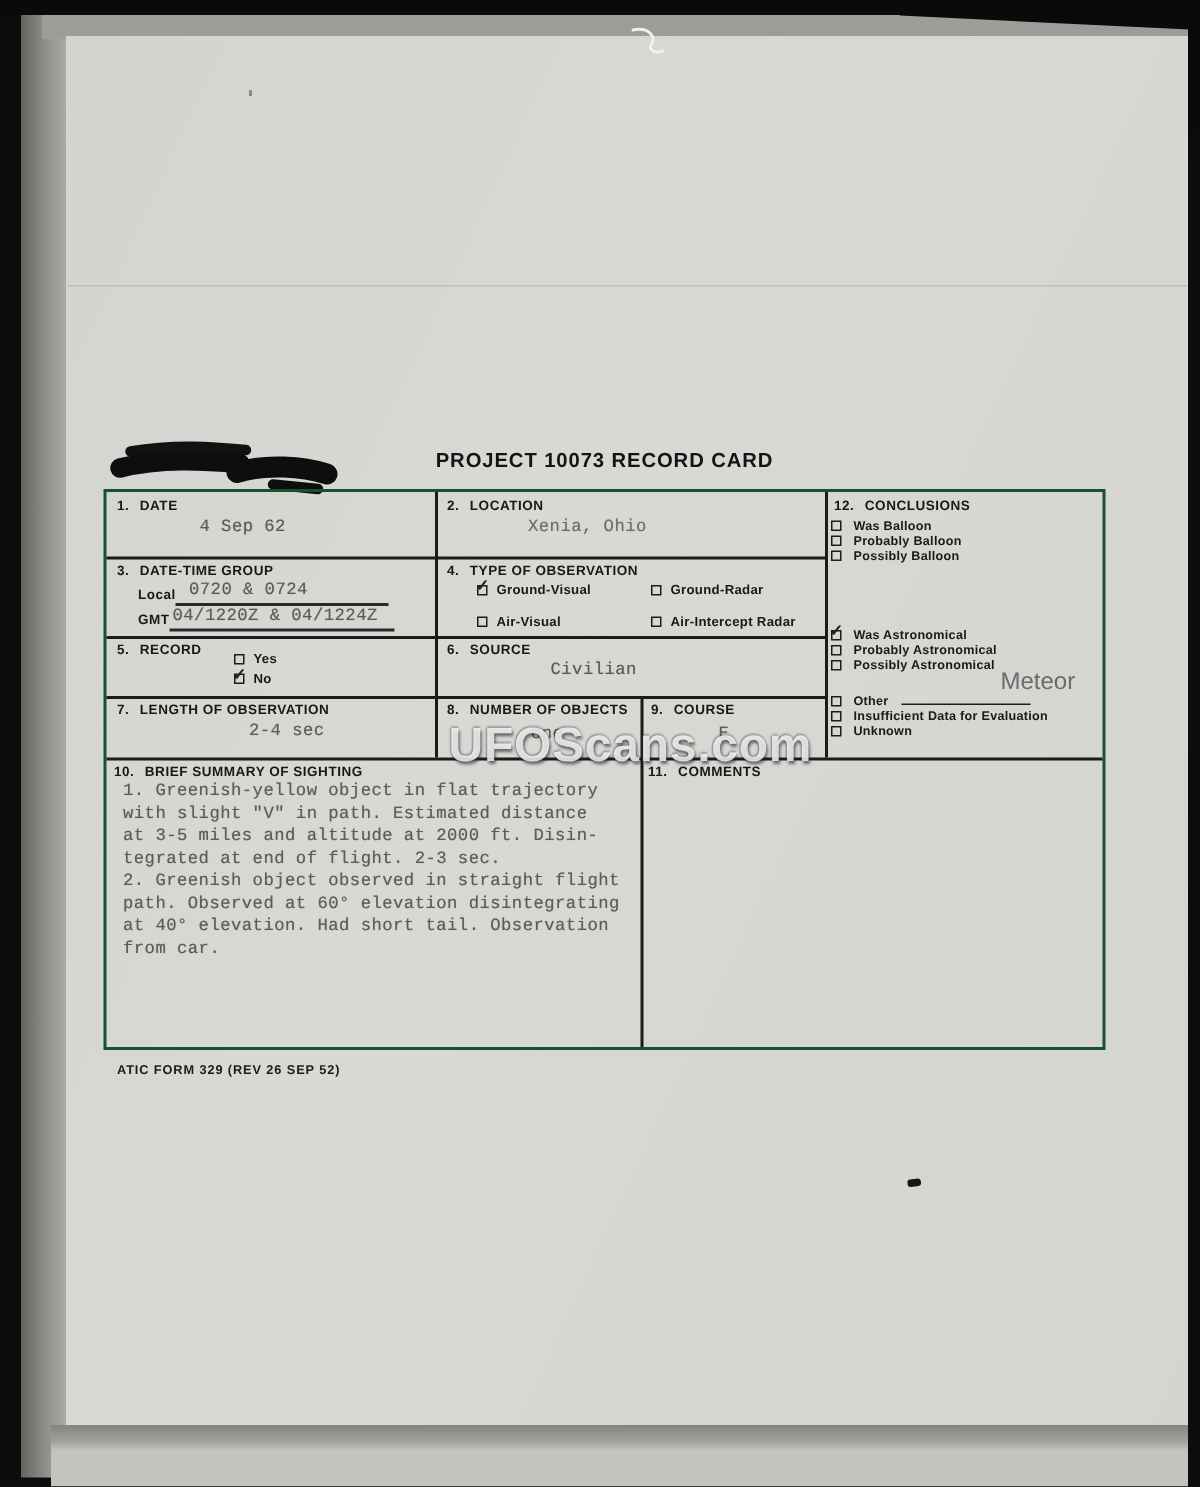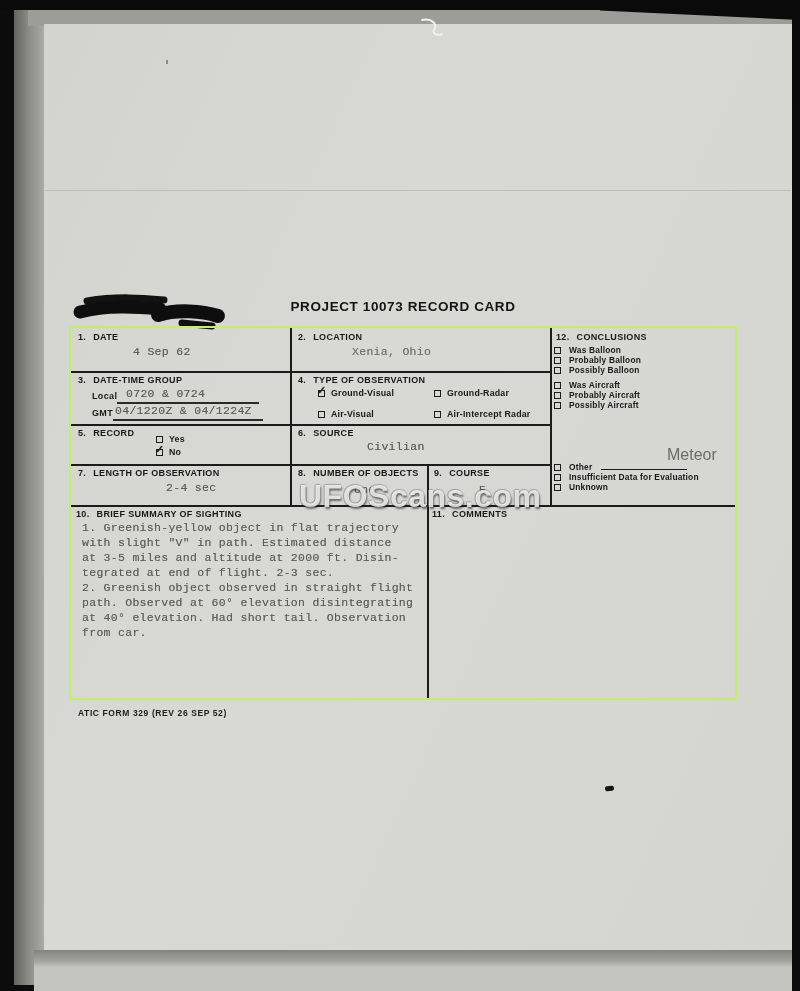--- a/index.html
+++ b/index.html
@@ -31,21 +31,21 @@
   .card-title { position:absolute; left:69px; top:299px; width:668px; text-align:center;
     font-weight:700; font-size:13.5px; letter-spacing:.6px; color:#141414; }
   .form-footer { position:absolute; left:78px; top:708px; font-weight:700; font-size:8.5px;
     letter-spacing:.6px; color:#1c1c1c; }
 
   
   .redaction { position:absolute; left:62px; top:292px; }
 
   
   .card-table { position:absolute; left:69px; top:326px; width:668px; height:374px;
-    border:2px solid #bef264; }
+    border:2px solid #14532d; }
   .vline,.hline { position:absolute; background:#1b1b1b; }
   .v1 { left:219px; top:0; width:2px; height:177px; }
   .v2 { left:479px; top:0; width:2px; height:177px; }
   .v3 { left:356px; top:136px; width:2px; height:234px; }
   .h1 { left:0; top:43px; width:481px; height:2px; }
   .h2 { left:0; top:96px; width:481px; height:2px; }
   .h3 { left:0; top:136px; width:481px; height:2px; }
   .h4 { left:0; top:177px; width:664px; height:2px; }
 
   .flabel { position:absolute; white-space:nowrap; font-weight:700; font-size:9px;
@@ -213,35 +213,35 @@
     <div class="crow">
       <span class="cb-inline"></span>
       <span class="opt-label">Probably Balloon</span>
     </div>
     <div class="crow">
       <span class="cb-inline"></span>
       <span class="opt-label">Possibly Balloon</span>
     </div>
   </div>
 
-  <div class="cgroup" style="top:52px;">
-    <div class="crow">
-      <span class="cb-inline"></span>
-      <span class="opt-label">Was Aircraft</span>
-    </div>
-    <div class="crow">
-      <span class="cb-inline"></span>
-      <span class="opt-label">Probably Aircraft</span>
-    </div>
-    <div class="crow">
-      <span class="cb-inline"></span>
-      <span class="opt-label">Possibly Aircraft</span>
-    </div>
-  </div>
-
+
+  <div class="cgroup" style="top:90px;">
+    <div class="crow">
+      <span class="cb-inline on"></span>
+      <span class="opt-label">Was Astronomical</span>
+    </div>
+    <div class="crow">
+      <span class="cb-inline"></span>
+      <span class="opt-label">Probably Astronomical</span>
+    </div>
+    <div class="crow">
+      <span class="cb-inline"></span>
+      <span class="opt-label">Possibly Astronomical</span>
+    </div>
+  </div>
   <div class="astro-note">Meteor</div>
 
   <div class="cgroup" style="top:134px;">
     <div class="crow">
       <span class="cb-inline"></span>
       <span class="opt-label">Other</span>
       <span class="other-rule"></span>
     </div>
     <div class="crow">
       <span class="cb-inline"></span>

